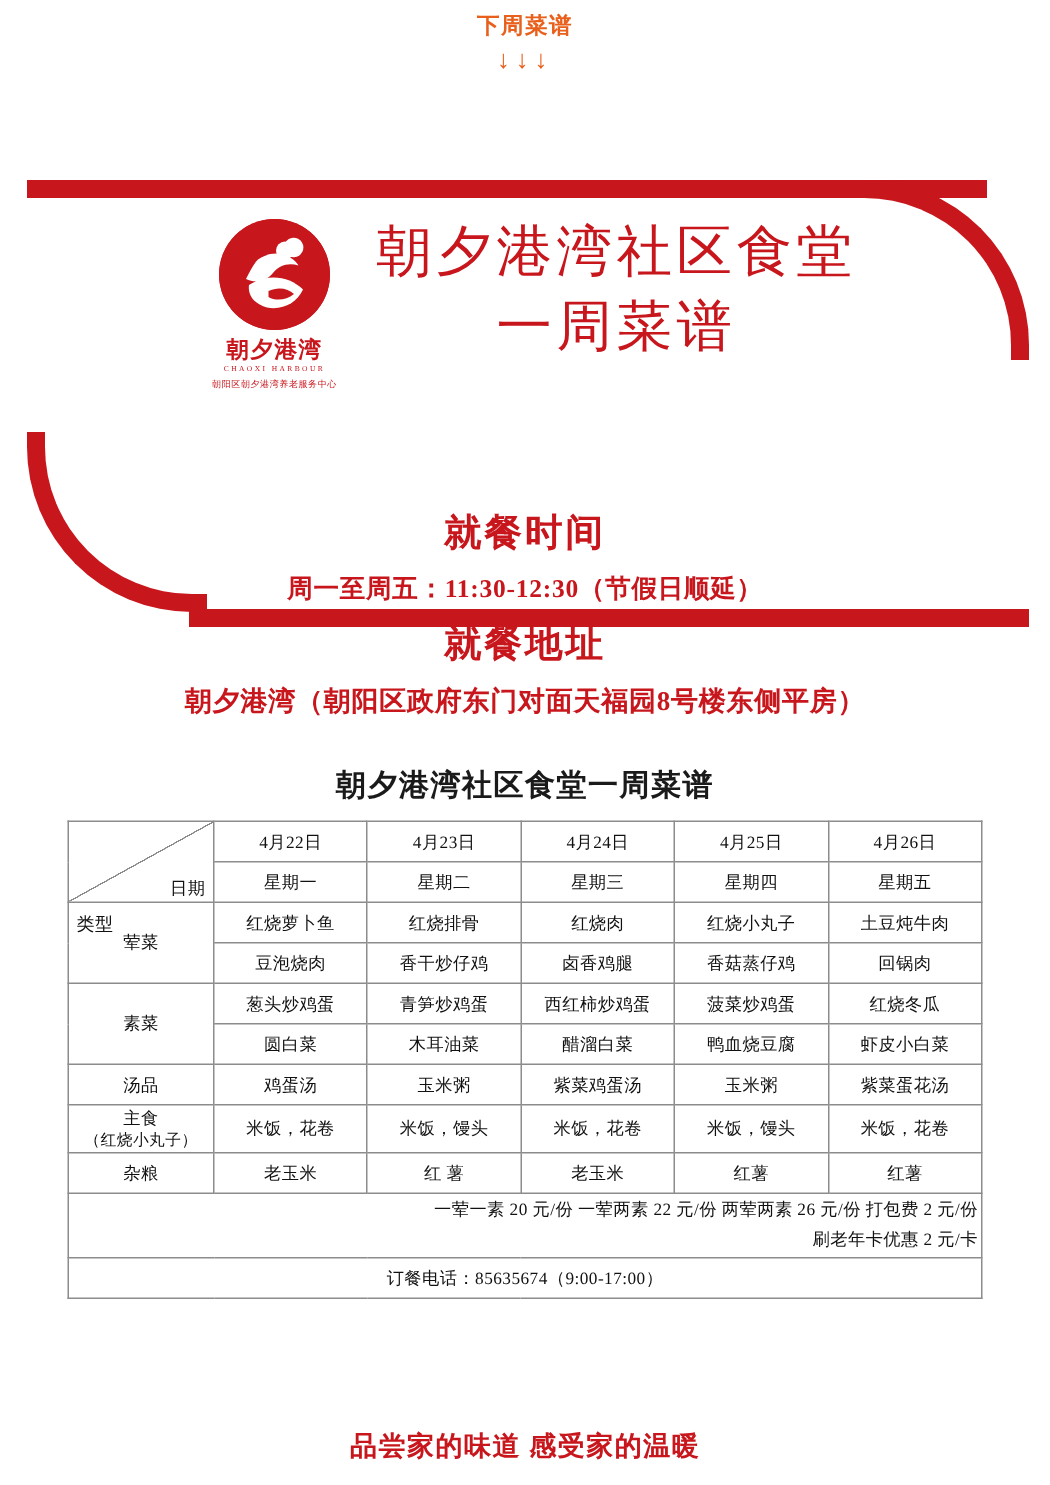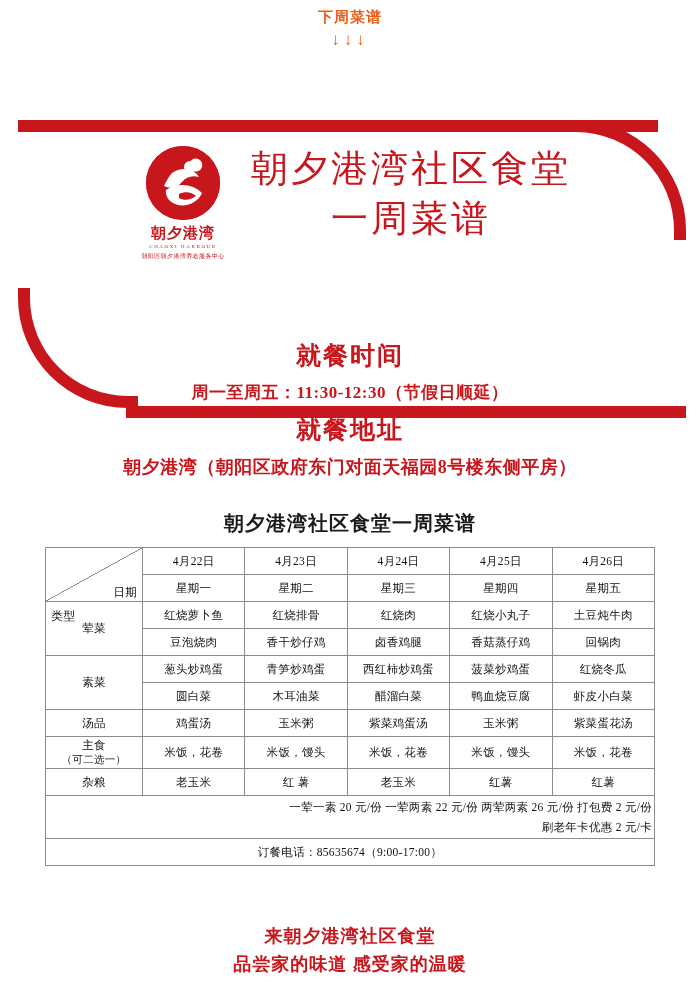--- a/index.html
+++ b/index.html
@@ -397,21 +397,21 @@
           <td>鸡蛋汤</td>
           <td>玉米粥</td>
           <td>紫菜鸡蛋汤</td>
           <td>玉米粥</td>
           <td>紫菜蛋花汤</td>
         </tr>
 
         <tr>
           <td class="rowhead">
             <span>主食</span>
-            <span class="sub">（可二选一）</span>
+            <span class="sub">（红烧小丸子）</span>
           </td>
           <td>米饭，花卷</td>
           <td>米饭，馒头</td>
           <td>米饭，花卷</td>
           <td>米饭，馒头</td>
           <td>米饭，花卷</td>
         </tr>
 
         <tr>
           <td class="rowhead">杂粮</td>
@@ -429,17 +429,16 @@
           </td>
         </tr>
         <tr>
           <td class="phone" colspan="6">订餐电话：85635674（9:00-17:00）</td>
         </tr>
       </tbody>
     </table>
   </div>
 
   <div class="slogan">
-    <div>来朝夕港湾社区食堂</div>
     <div>品尝家的味道   感受家的温暖</div>
   </div>
 
 </div>
 
 </body></html>

